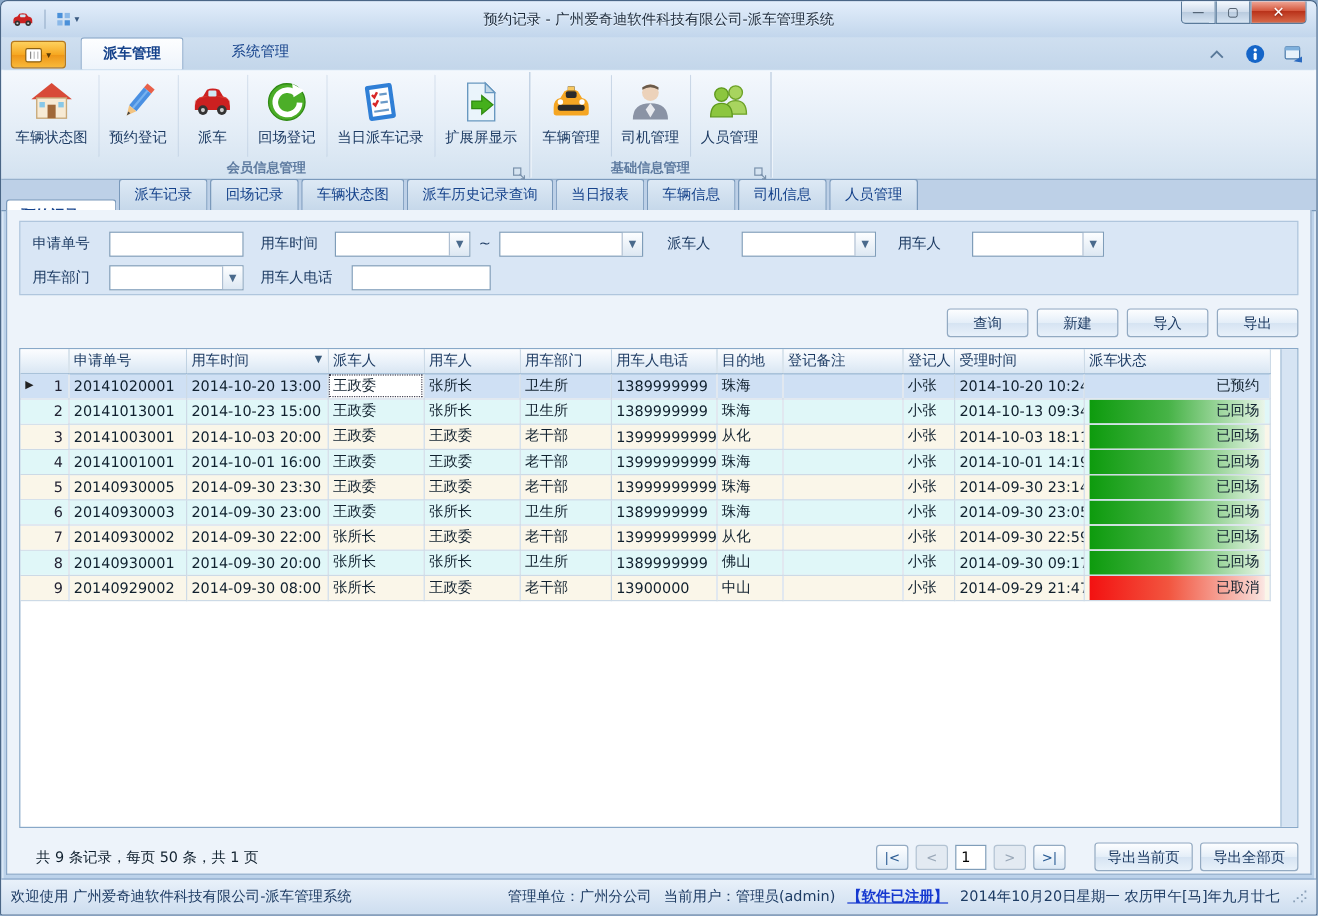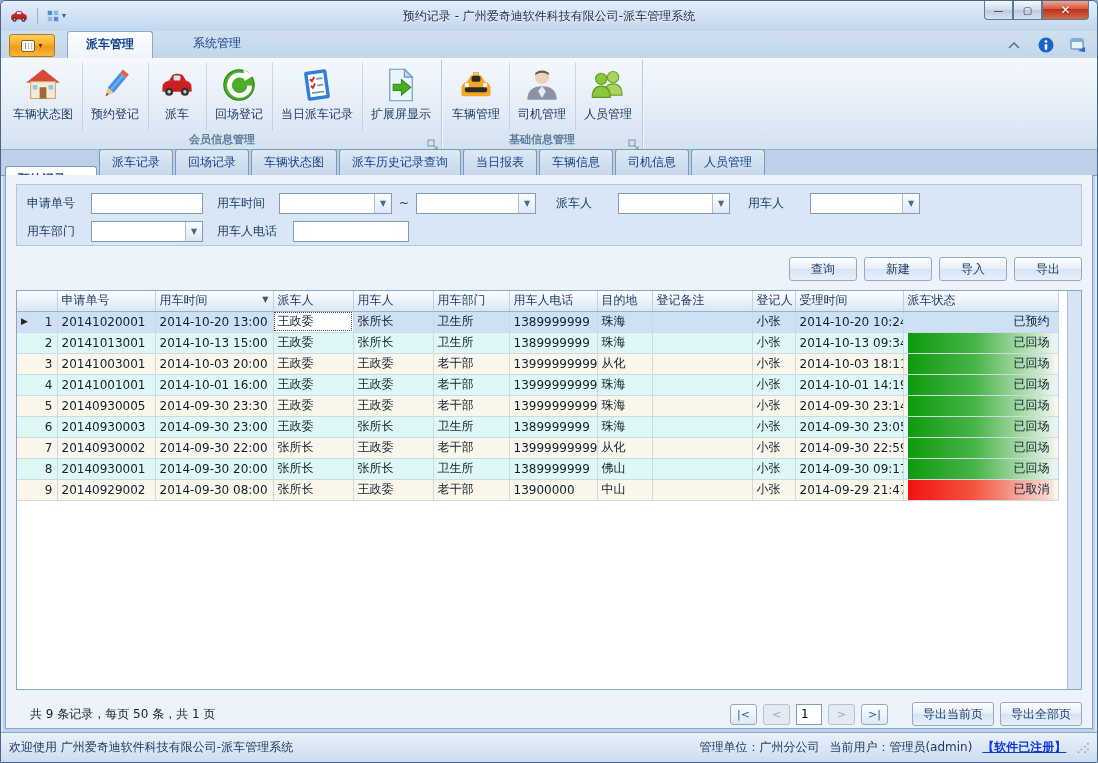--- a/index.html
+++ b/index.html
@@ -426,21 +426,21 @@
                 <td></td>
                 <td>小张</td>
                 <td>2014-10-20 10:24</td>
                 <td class="statuscell">
                   <div class="status-bar-fill">已预约</div>
                 </td>
               </tr>
               <tr class="row-cyan">
                 <td class="selcell">2</td>
                 <td>20141013001</td>
-                <td>2014-10-13 15:00</td>
+                <td>2014-10-23 15:00</td>
                 <td>王政委</td>
                 <td>张所长</td>
                 <td>卫生所</td>
                 <td>1389999999</td>
                 <td>珠海</td>
                 <td></td>
                 <td>小张</td>
                 <td>2014-10-13 09:34</td>
                 <td class="statuscell">
                   <div class="status-bar-fill status-green">已回场</div>
@@ -578,17 +578,18 @@
       </div>
     </div>
   </div>
 
   <div class="statusbar">
     <span class="sb-item">欢迎使用 广州爱奇迪软件科技有限公司-派车管理系统</span>
     <span class="sb-right">
       <span class="sb-item">管理单位：广州分公司</span>
       <span class="sb-item">当前用户：管理员(admin)</span>
       <span class="sb-item sb-link">【软件已注册】</span>
+      <span class="sb-item">2014年10月20日星期一 农历甲午[马]年九月廿七</span>
       <span class="grip">⡠⡪</span>
     </span>
   </div>
 
 </div>
 
 </body></html>

